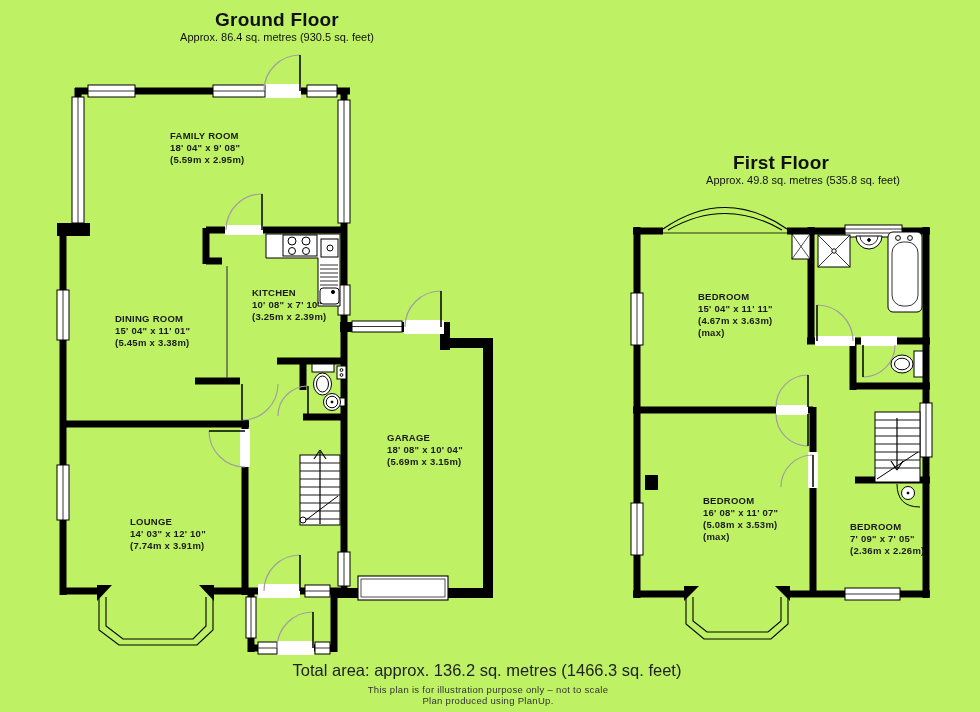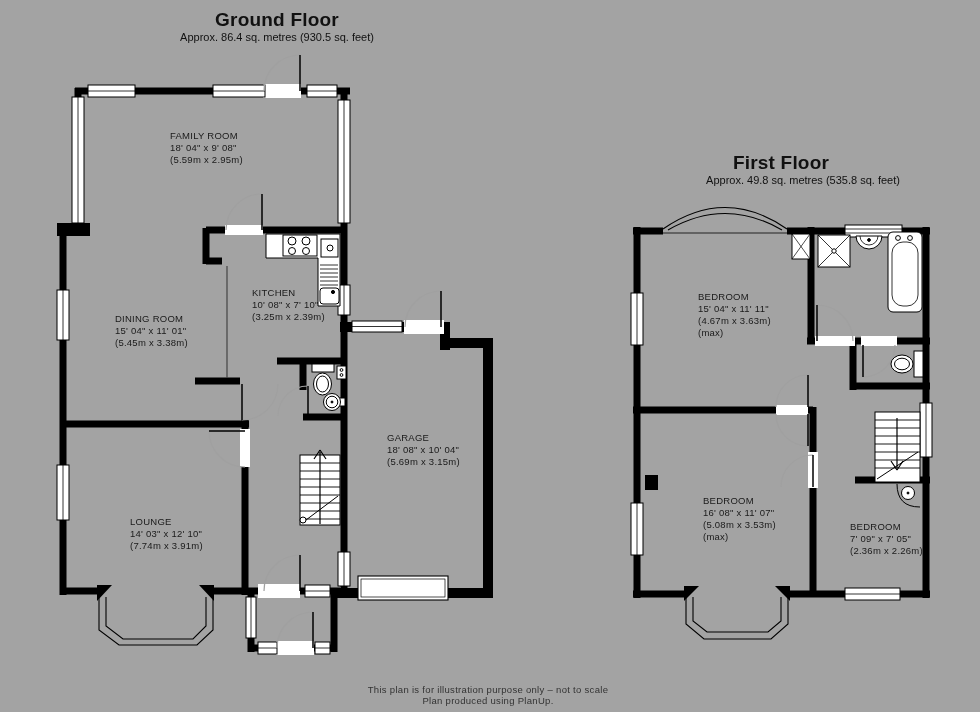--- a/index.html
+++ b/index.html
@@ -1,22 +1,22 @@
 <!DOCTYPE html>
 <html><head>
 <meta charset="utf-8">
 <style>
   html,body{margin:0;padding:0;background:#fff;}
-  #stage{position:relative;width:980px;height:712px;background:#a3a3a3;overflow:hidden;
+  #stage{position:relative;width:980px;height:712px;background:#bef264;overflow:hidden;
          font-family:"Liberation Sans",sans-serif;color:#111;}
   #plan-svg{position:absolute;left:0;top:0;}
   .floor-title{position:absolute;transform:translateX(-50%);font-weight:bold;
                font-size:19px;letter-spacing:.2px;white-space:nowrap;}
   .floor-sub{position:absolute;transform:translateX(-50%);font-size:11px;white-space:nowrap;text-align:right;}
-  .room-label{position:absolute;font-weight:normal;font-size:9.5px;line-height:12px;
+  .room-label{position:absolute;font-weight:bold;font-size:9.5px;line-height:12px;
               letter-spacing:.25px;white-space:nowrap;color:#1a1a1a;}
   .footer-total{position:absolute;transform:translateX(-50%);font-size:16.5px;
                 color:#222;white-space:nowrap;}
   .footer-small{position:absolute;transform:translateX(-50%);font-size:9.5px;
                 color:#333;white-space:nowrap;letter-spacing:.3px;}
 </style>
 </head>
 <body>
 
 <div id="stage">
@@ -301,16 +301,17 @@
     <div>16' 08" x 11' 07"</div>
     <div>(5.08m x 3.53m)</div>
     <div>(max)</div>
   </div>
   <div class="room-label" style="left:850px;top:521px">
     <div>BEDROOM</div>
     <div>7' 09" x 7' 05"</div>
     <div>(2.36m x 2.26m)</div>
   </div>
 
+  <div class="footer-total" style="left:487px;top:661px">Total area: approx. 136.2 sq. metres (1466.3 sq. feet)</div>
   <div class="footer-small" style="left:488px;top:684px">This plan is for illustration purpose only – not to scale</div>
   <div class="footer-small" style="left:488px;top:695px">Plan produced using PlanUp.</div>
 
 </div>
 
 </body></html>

